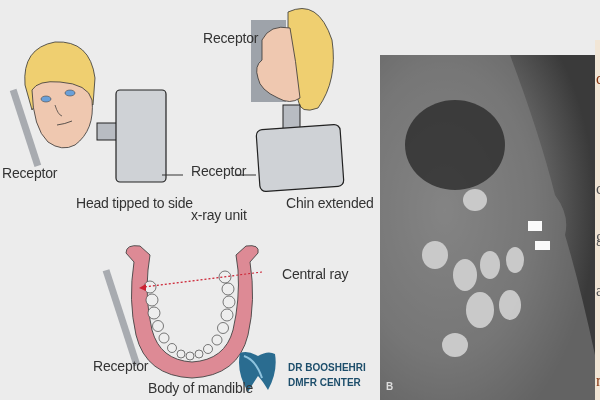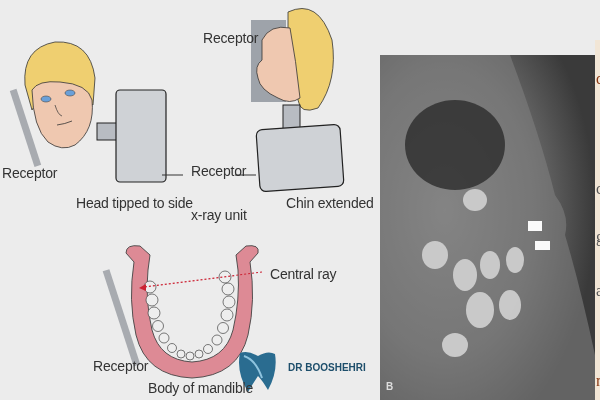--- a/index.html
+++ b/index.html
@@ -69,26 +69,27 @@
     <path d="M244 356 Q256 360 262 378" fill="none" stroke="#8ec3de" stroke-width="2"></path>
   </g>
 </svg>
 
 <div class="lbl" style="left:2px;top:165px;">Receptor</div>
 <div class="lbl" style="left:46px;top:195px;padding-left:30px;">Head tipped to side</div>
 <div class="lbl" style="left:203px;top:30px;">Receptor</div>
 <div class="lbl" style="left:191px;top:163px;">Receptor</div>
 <div class="lbl" style="left:191px;top:175px;margin-top:32px;">x-ray unit</div>
 <div class="lbl" style="left:286px;top:195px;">Chin extended</div>
-<div class="lbl" style="left:270px;top:266px;">Central ray</div>
+<div class="lbl" style="left:282px;top:266px;">Central ray</div>
 <div class="lbl" style="left:93px;top:358px;">Receptor</div>
 <div class="lbl" style="left:148px;top:380px;">Body of mandible</div>
 
 <div class="brand">
   <div>DR BOOSHEHRI</div>
+  <div>DMFR CENTER</div>
 </div>
 
 <div class="xray">
   <svg width="215" height="345" viewBox="0 0 215 345">
     <defs>
       <radialGradient id="g1" cx="30%" cy="45%" r="70%">
         <stop offset="0" stop-color="#8c8c8c"></stop>
           <stop offset="0.6" stop-color="#6a6a6a"></stop>
           <stop offset="1" stop-color="#3a3a3a"></stop>
       </radialGradient>

